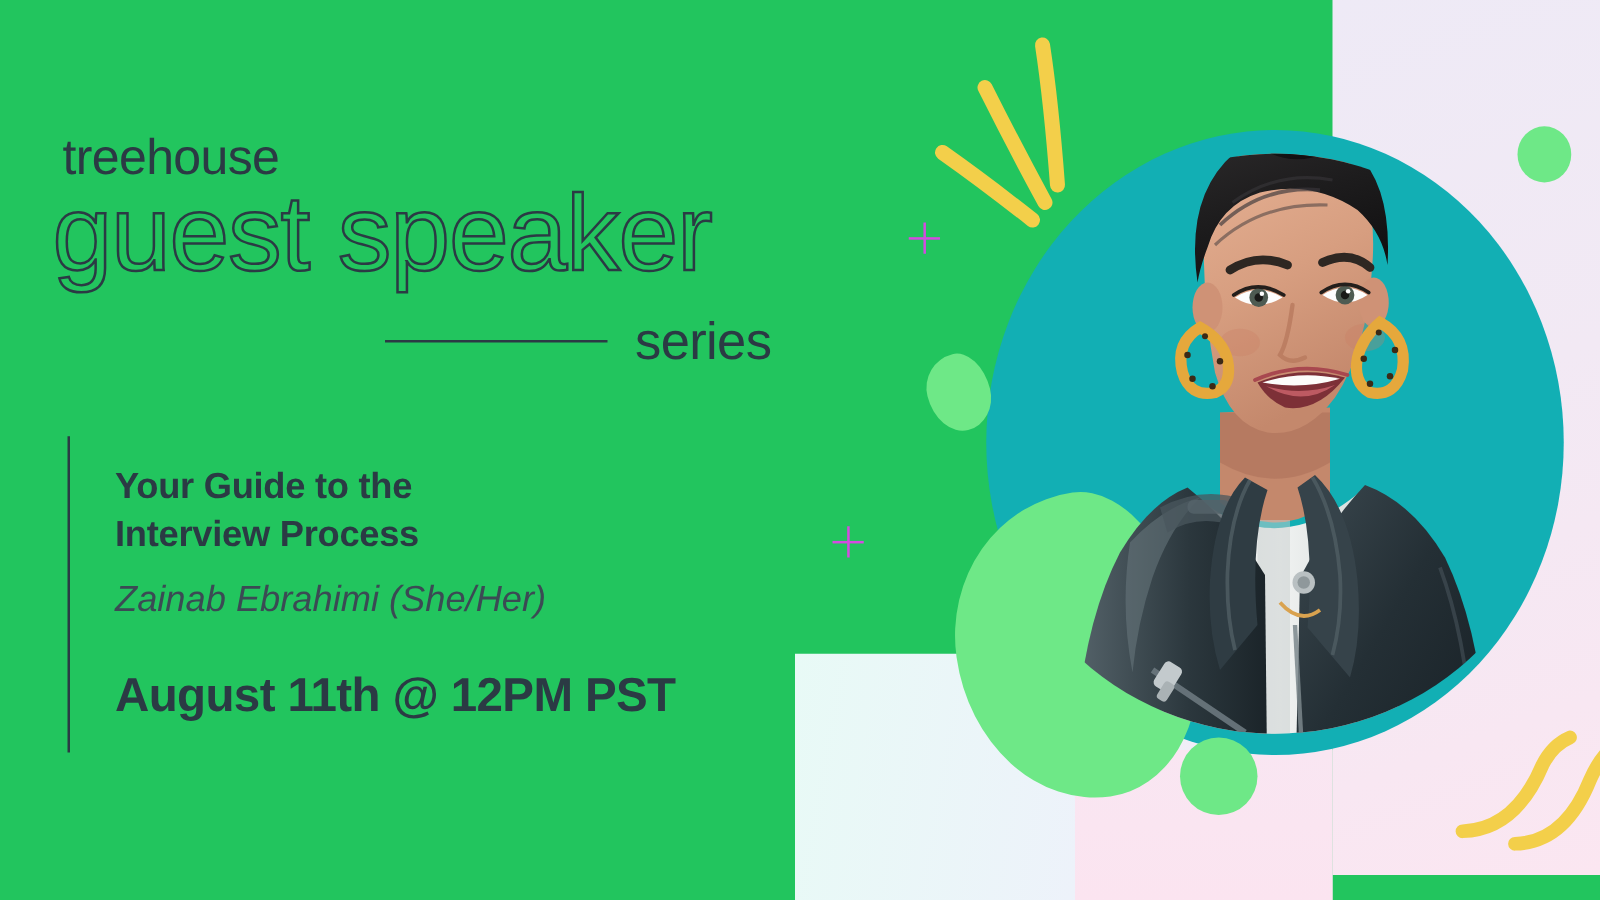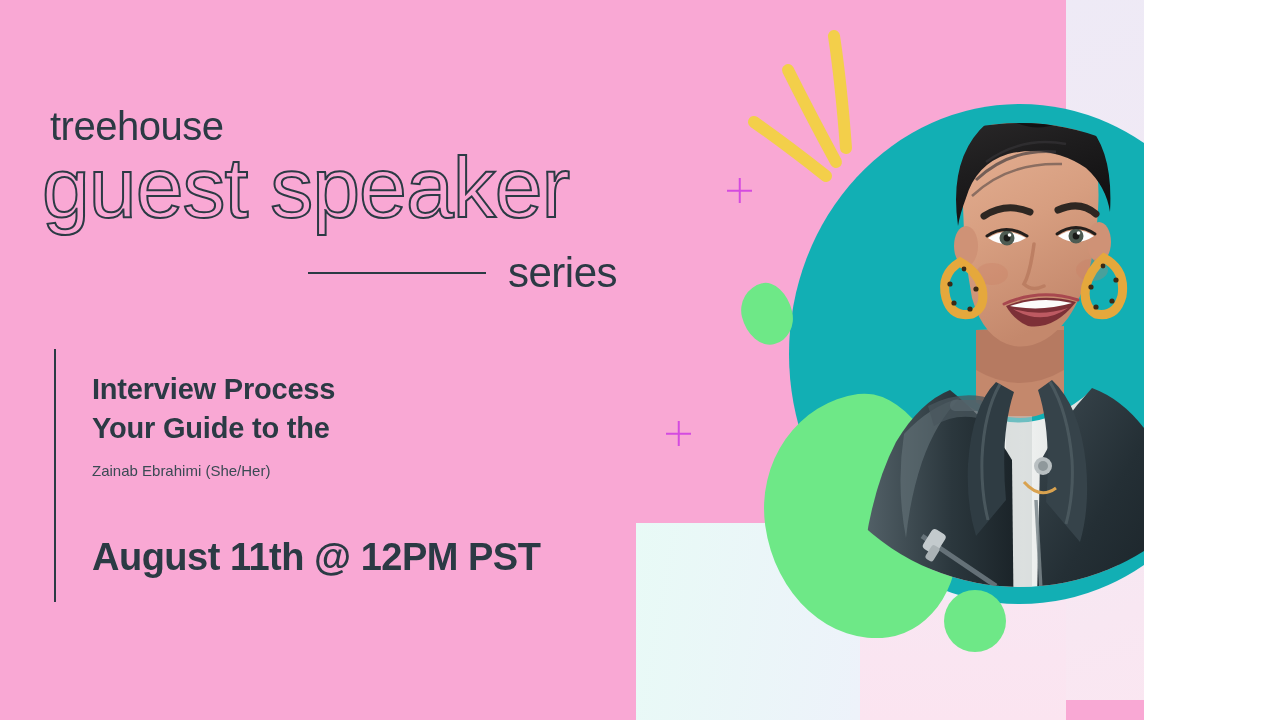--- a/index.html
+++ b/index.html
@@ -3,21 +3,21 @@
 <meta charset="utf-8">
 <title>Treehouse Guest Speaker Series</title>
 <style>
   * { margin:0; padding:0; box-sizing:border-box; }
   html,body { width:1280px; height:720px; overflow:hidden; }
   body {
     font-family:"Liberation Sans", sans-serif;
     background:#ffffff;
     position:relative;
   }
-  .stage { position:absolute; inset:0; width:1144px; height:720px; overflow:hidden; background:#f9a8d4; }
+  .stage { position:absolute; inset:0; width:1280px; height:720px; overflow:hidden; background:#22c55e; }
 
   
   .panel-topright {
     position:absolute; left:1066px; top:0; width:214px; height:700px;
     background:linear-gradient(160deg,#eeeaf6 0%,#f2e9f4 45%,#fbe6f1 100%);
   }
   .panel-bottomleft {
     position:absolute; left:636px; top:523px; width:430px; height:197px;
     background:linear-gradient(100deg,#e8faf6 0%,#edf2fa 55%,#f7e7f3 100%);
   }
@@ -108,21 +108,21 @@
 
   .session-title {
     position:absolute; left:92px; top:370px; width:470px;
     font-size:29px; font-weight:700; color:#2b3a44;
     line-height:1.34; letter-spacing:-0.2px;
   }
   .session-title span { display:block; }
 
   .speaker-name {
     position:absolute; left:92px; top:460px;
-    font-size:15px; font-weight:400; color:#3b4a54; line-height:1.42;
+    font-size:29px; font-weight:400; color:#3b4a54; line-height:1.42;font-style:italic;
   }
   .speaker-role {
     position:absolute; left:92px; top:489px;
     font-size:23px; font-weight:400; color:#3b4a54; line-height:1.42;
   }
 
   .datetime {
     position:absolute; left:92px; top:535px;
     font-size:38px; font-weight:700; color:#2b3a44;
     letter-spacing:-0.5px; line-height:1.2;
@@ -298,22 +298,22 @@
     <div class="headline-outline">guest speaker</div>
 
     <div class="series-row">
       <div class="series-rule"></div>
       <div class="series-word">series</div>
     </div>
 
     <div class="divider-vert"></div>
 
     <div class="session-title">
+      <span>Your Guide to the</span>
       <span>Interview Process</span>
-      <span>Your Guide to the</span>
     </div>
 
     <div class="speaker-name">Zainab Ebrahimi (She/Her)</div>
 
 
     <div class="datetime">August 11th @ 12PM PST</div>
   </div>
 
 </div>
 

